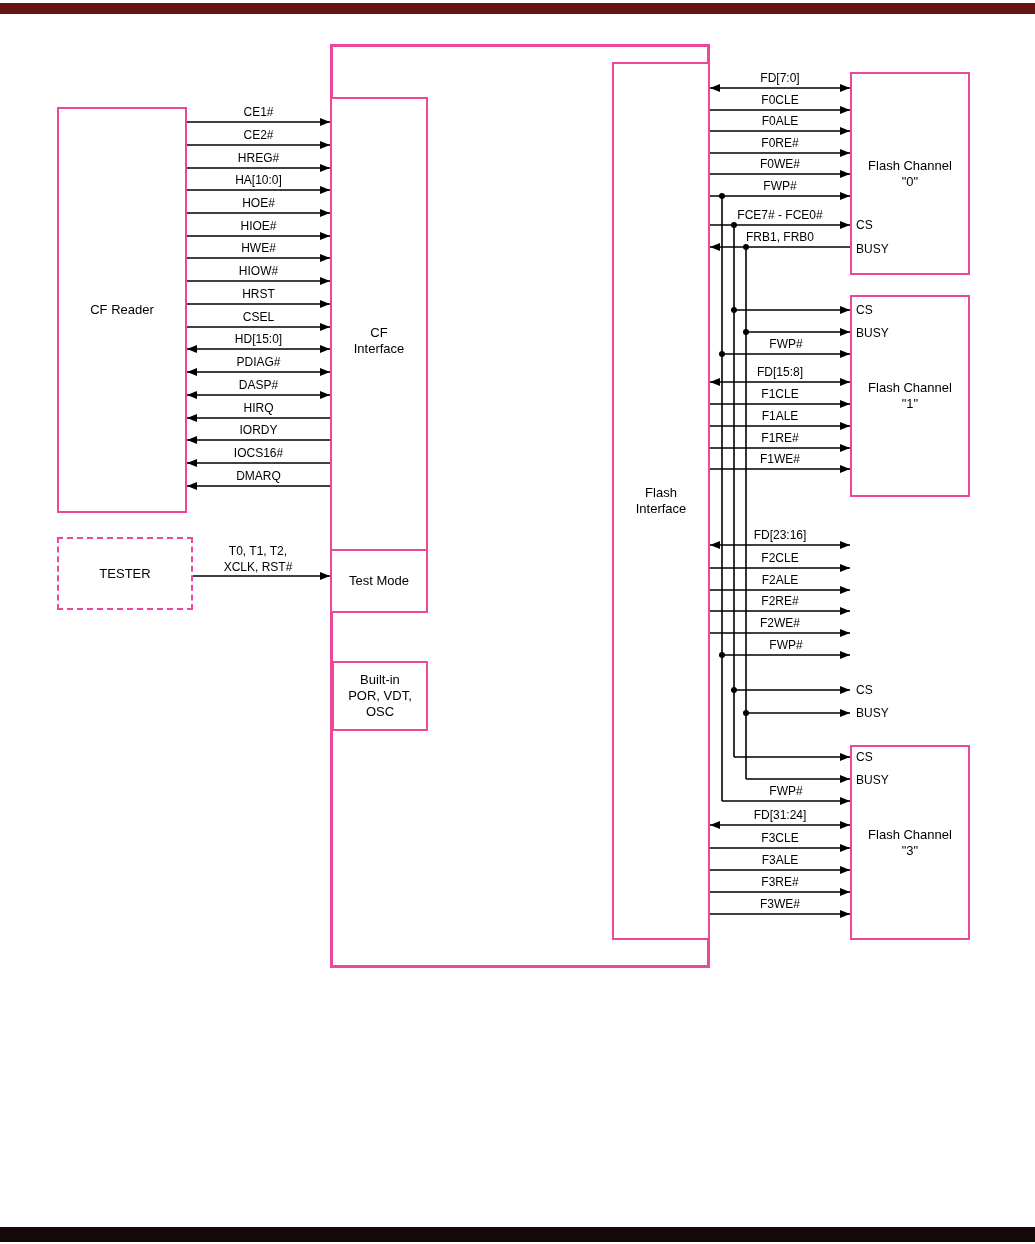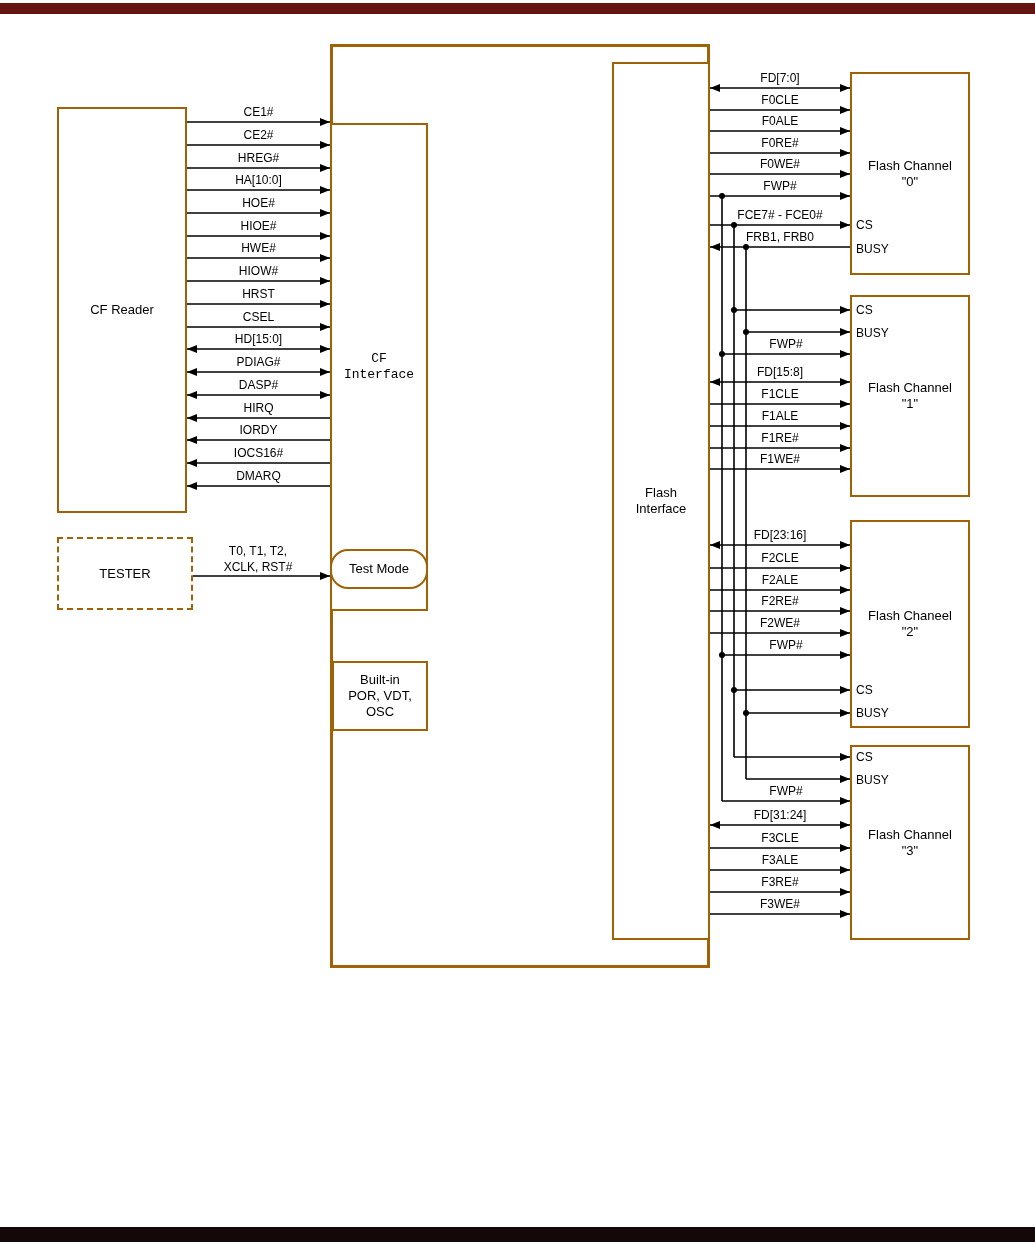--- a/index.html
+++ b/index.html
@@ -10,29 +10,29 @@
   }
   .bar { position:absolute; left:0; width:100%; }
   .bar.top { top:3px; height:11px; }
   .bar.bottom { top:1227px; height:15px; }
 
   #wires { position:absolute; left:0; top:0; z-index:2; }
   #wires line { stroke:#000; stroke-width:1.6px; }
   #wires polygon, #wires circle { fill:#000; stroke:none; }
 
   .box {
-    position:absolute; z-index:3; background:#fff; border:2px solid #a16207;
+    position:absolute; z-index:3; background:#fff; border:2px solid #ec4899;
     display:flex; align-items:center; justify-content:center; text-align:center;
     font-size:13px; line-height:16px; white-space:pre-line;
   }
   #box-main { left:330px; top:44px; width:380px; height:924px; z-index:1; border-width:3px; }
   #box-cf-reader { left:57px; top:107px; width:130px; height:406px; }
   #box-tester { left:57px; top:537px; width:136px; height:73px; border-style:dashed; }
-  #box-cf-interface { left:330px; top:123px; width:98px; height:488px;font-family:Liberation Mono, monospace; }
-  #box-test-mode { left:330px; top:549px; width:98px; height:40px;border-radius:18px; }
+  #box-cf-interface { left:330px; top:97px; width:98px; height:488px; }
+  #box-test-mode { left:330px; top:549px; width:98px; height:64px; }
   #box-por { left:332px; top:661px; width:96px; height:70px; }
   #box-regulator { left:332px; top:761px; width:104px; height:60px; }
   #box-flash-interface { left:612px; top:62px; width:98px; height:878px; }
   #box-ch0 { left:850px; top:72px; width:120px; height:203px; }
   #box-ch1 { left:850px; top:295px; width:120px; height:202px; }
   #box-ch2 { left:850px; top:520px; width:120px; height:208px; }
   #box-ch3 { left:850px; top:745px; width:120px; height:195px; }
 
   #labels { position:absolute; left:0; top:0; width:100%; height:100%; z-index:4; pointer-events:none; }
   .sig-label {
@@ -210,24 +210,20 @@
   <div class="box" id="box-ch0">
     <span>Flash Channel
 "0"</span>
   </div>
 
   <div class="box" id="box-ch1">
     <span>Flash Channel
 "1"</span>
   </div>
 
-  <div class="box" id="box-ch2">
-    <span>Flash Chaneel
-"2"</span>
-  </div>
 
   <div class="box" id="box-ch3">
     <span>Flash Channel
 "3"</span>
   </div>
 
   <div class="tester-label">T0, T1, T2,
 XCLK, RST#</div>
 
   <div id="labels">

